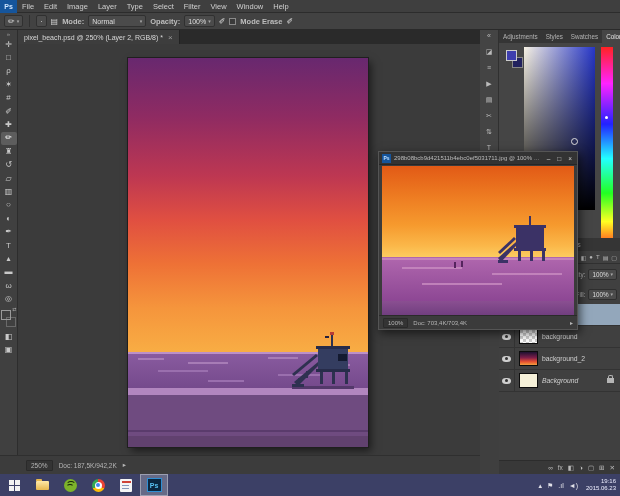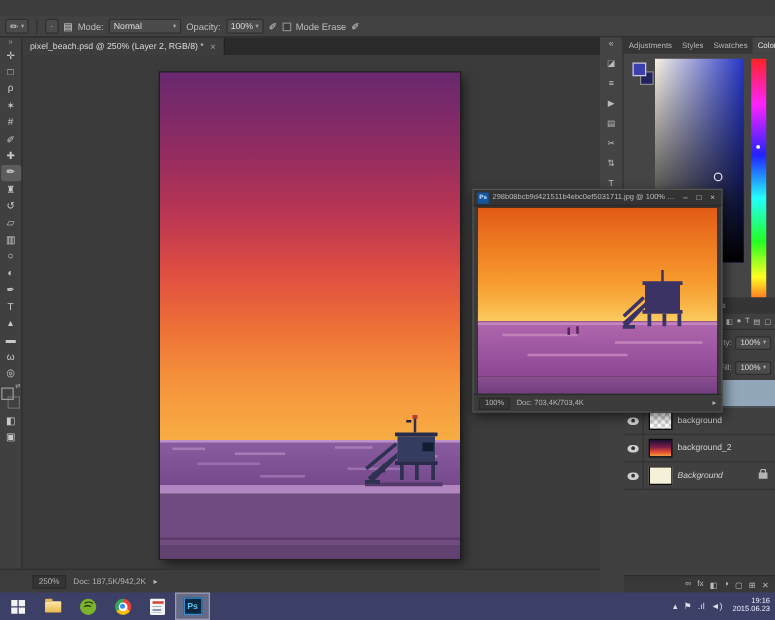--- a/index.html
+++ b/index.html
@@ -13,21 +13,21 @@
     display:flex;align-items:center;z-index:5;}
   #pslogo{width:17px;height:13px;background:#15559c;color:#cfe6ff;font-size:7px;font-weight:bold;
     display:flex;align-items:center;justify-content:center;}
   .menuitem{font-size:7.5px;color:#cfcfcf;padding:0 5px;line-height:13px;}
 
   
   #optionsbar{left:0;top:13px;width:620px;height:17px;background:#424242;border-bottom:1px solid #2a2a2a;
     display:flex;align-items:center;gap:4px;padding:0 4px;z-index:5;font-size:7.5px;}
   .optbox{background:#4b4b4b;border:1px solid #303030;border-radius:2px;height:12px;display:flex;
     align-items:center;padding:0 3px;gap:2px;color:#ddd;font-size:7px;}
-  .optlabel{color:#bdbdbd;}
+  .optlabel{color:#bdbdbd;font-weight:bold;}
   .sep{width:1px;height:12px;background:#303030;margin:0 2px;}
   .miniarrow{font-size:5px;color:#aaa;}
   .checkbox{width:7px;height:7px;border:1px solid #8a8a8a;background:#3a3a3a;display:inline-block;}
   .toolglyph{font-size:8px;color:#d6d6d6;}
 
   
   #tabbar{left:18px;top:30px;width:462px;height:14px;background:#2a2a2a;display:flex;z-index:4;}
   #doctab{background:#3d3d3d;height:14px;display:flex;align-items:center;padding:0 6px;gap:5px;
     border-right:1px solid #222;}
   #doctab .title{font-size:7px;color:#d8d8d8;white-space:nowrap;}
@@ -152,20 +152,33 @@
     font-weight:bold;display:flex;align-items:center;justify-content:center;}
   #tray{margin-left:auto;display:flex;align-items:center;gap:5px;padding-right:4px;}
   #tray .tico{font-size:7px;color:#e0e0e8;line-height:1;}
   #clock{text-align:right;font-size:6px;color:#eef;line-height:7.5px;padding-left:3px;}
 </style>
 </head>
 <body>
 
 <div id="app">
 
+  <div id="menubar" class="abs">
+    <div id="pslogo">Ps</div>
+    <span class="menuitem">File</span>
+    <span class="menuitem">Edit</span>
+    <span class="menuitem">Image</span>
+    <span class="menuitem">Layer</span>
+    <span class="menuitem">Type</span>
+    <span class="menuitem">Select</span>
+    <span class="menuitem">Filter</span>
+    <span class="menuitem">View</span>
+    <span class="menuitem">Window</span>
+    <span class="menuitem">Help</span>
+  </div>
 
   <div id="optionsbar" class="abs">
     <span class="optbox">
       <span class="toolglyph">✏</span>
       <span class="miniarrow">▾</span>
     </span>
     <span class="sep"></span>
     <span class="optbox">
       <span>·</span>
     </span>

